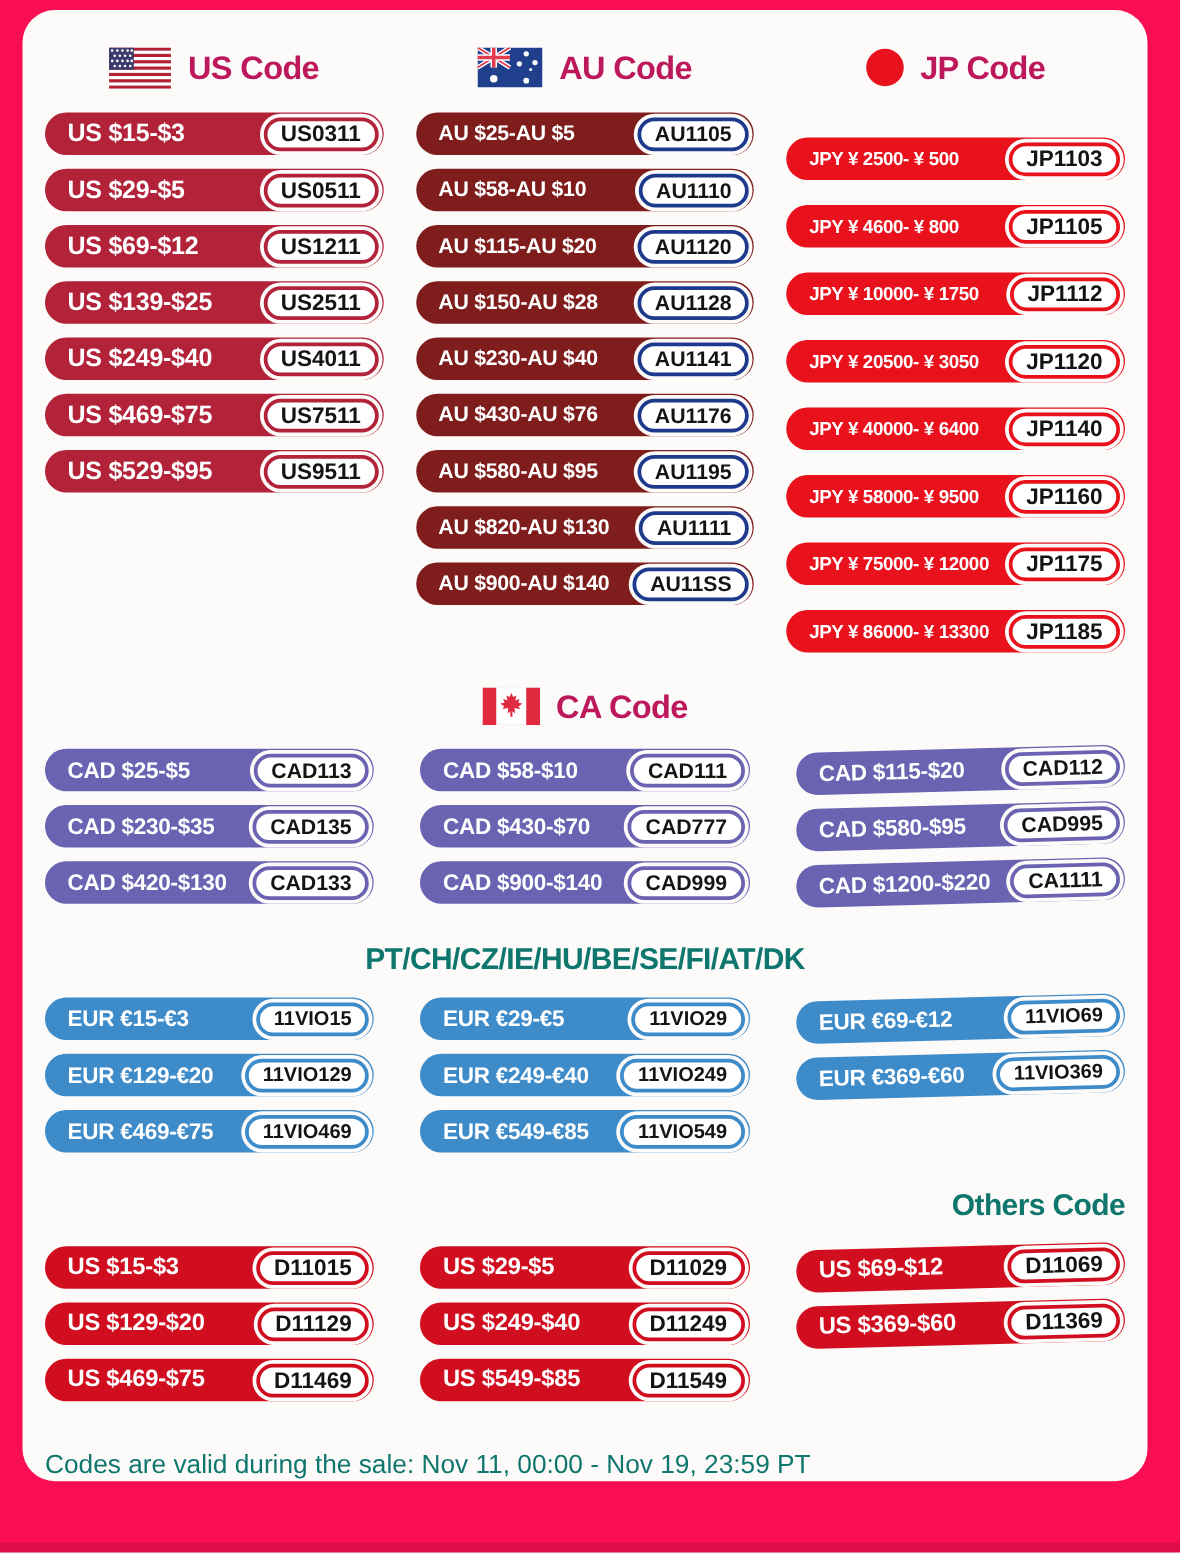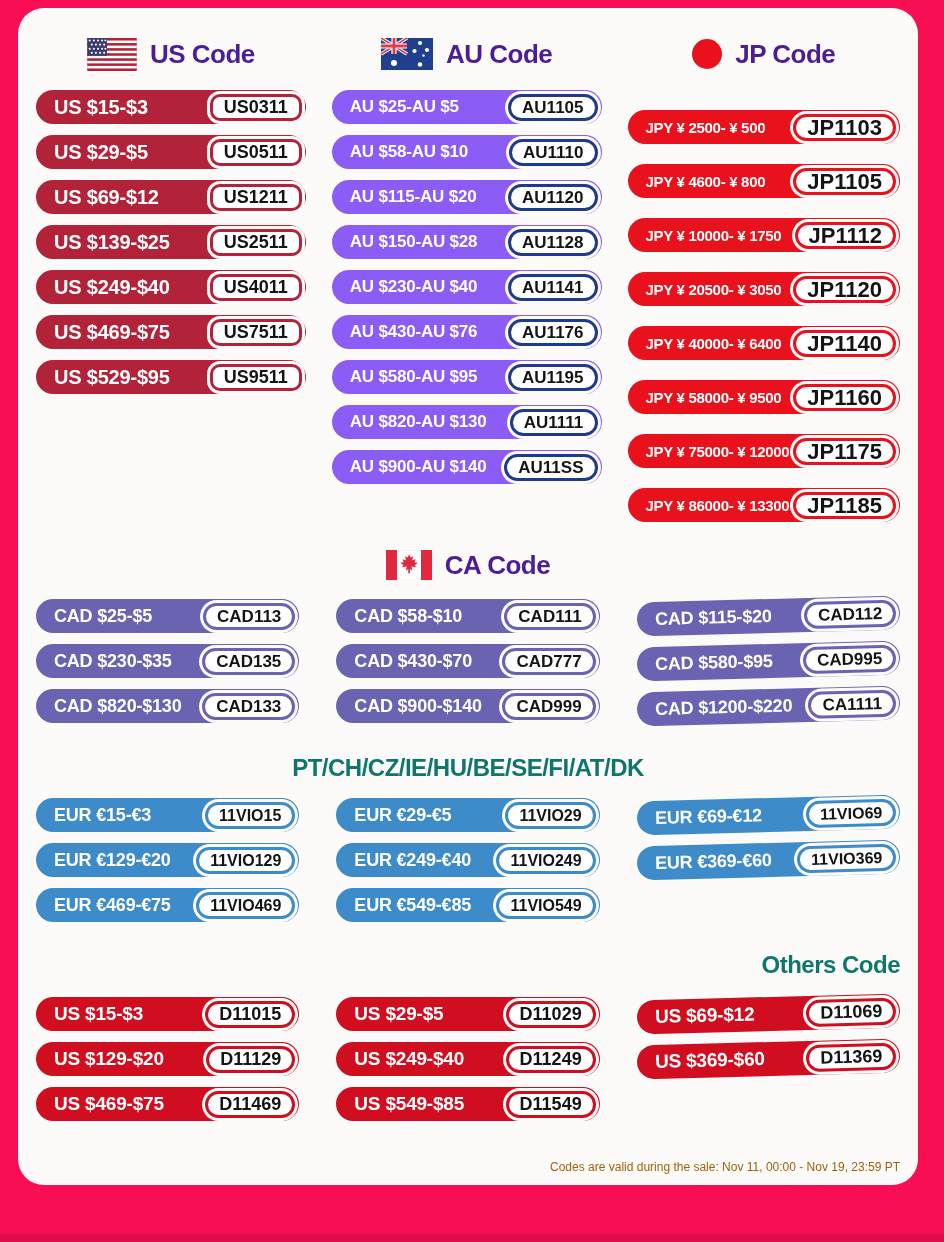--- a/index.html
+++ b/index.html
@@ -3,55 +3,55 @@
 <meta charset="utf-8">
 <style>
   html,body{margin:0;padding:0;}
   body{width:944px;height:1242px;overflow:hidden;font-family:"Liberation Sans","DejaVu Sans",sans-serif;}
   .frame{position:relative;width:944px;height:1242px;background:#F90D53;}
   .frame-shade{position:absolute;left:0;right:0;bottom:0;height:8px;background:rgba(0,0,0,0.10);}
   .card{position:absolute;left:18px;top:8px;width:900px;height:1177px;box-sizing:border-box;
         background:#FCFBFA;border-radius:26px;padding:12px 18px 0;}
   
   .hdr{display:flex;align-items:center;justify-content:center;gap:13px;height:36px;margin:16px 0 18px;}
-  .hdr-label{font-size:26px;font-weight:800;color:#4c1d95;letter-spacing:-0.5px;white-space:nowrap;}
+  .hdr-label{font-size:26px;font-weight:800;color:#be185d;letter-spacing:-0.5px;white-space:nowrap;}
   .hdr-plain{text-align:center;font-size:24px;font-weight:800;color:#0f766e;letter-spacing:-0.5px;}
   .hdr-eur{margin:20px 0 16px;}
   .hdr-oth{margin:18px 0 18px;text-align:right;}
   .hdr-ca{margin:14px 0 16px;}
   .jp-dot{width:30px;height:30px;border-radius:50%;background:#E8111C;display:inline-block;}
   .flag{display:block;}
   
   .cols{display:grid;grid-template-columns:repeat(3,1fr);column-gap:26px;}
   .stack{display:flex;flex-direction:column;}
   .grid3{display:grid;grid-template-columns:repeat(3,1fr);column-gap:37px;align-items:start;}
   
   .pill{height:34px;border-radius:18px;margin-bottom:11px;display:flex;align-items:center;
         justify-content:space-between;gap:4px;padding:0 4px 0 18px;box-sizing:border-box;cursor:pointer;}
   .pill-label{color:#fff;font-weight:700;white-space:nowrap;letter-spacing:-0.2px;}
   .pill-code{background:#fff;border-radius:14px;height:21px;line-height:21px;padding:0 11px;
              font-weight:700;color:#141414;text-align:center;box-shadow:0 0 0 3px #FCFBFA;
              border:3px solid #000;min-width:60px;white-space:nowrap;}
   
-  .sec-us .pill{background:#B2233A;} .sec-us .pill-code{border-color:#B2233A;font-size:18px;border-radius:10px;}
+  .sec-us .pill{background:#B2233A;} .sec-us .pill-code{border-color:#B2233A;font-size:18px;}
   .sec-us .pill-label{font-size:20px;}
-  .sec-au .pill{background:#8b5cf6;} .sec-au .pill-code{border-color:#1E3A8C;font-size:17px;text-align:center;}
+  .sec-au .pill{background:#7f1d1d;} .sec-au .pill-code{border-color:#1E3A8C;font-size:17px;text-align:center;}
   .sec-au .pill-label{font-size:17px;}
-  .sec-jp .pill{background:#E8111C;margin-top:20px;} .sec-jp .pill-code{border-color:#E8111C;font-size:22px;}
+  .sec-jp .pill{background:#E8111C;margin-top:20px;} .sec-jp .pill-code{border-color:#E8111C;font-size:18px;}
   .sec-jp .pill-label{font-size:15px;letter-spacing:-0.3px;}
   .sec-ca .pill{background:#6A63B2;} .sec-ca .pill-code{border-color:#6A63B2;font-size:17px;}
   .sec-ca .pill-label{font-size:18px;}
   .sec-eur .pill{background:#3E8BCA;} .sec-eur .pill-code{border-color:#3E8BCA;font-size:16px;}
   .sec-eur .pill-label{font-size:18px;}
   .sec-oth .pill{background:#D10E1F;} .sec-oth .pill-code{border-color:#D10E1F;font-size:18px;}
   .sec-oth .pill-label{font-size:19px;}
   
   .grid3 .pill:nth-child(3n){transform:rotate(-1.5deg);}
   
-  .footer{margin-top:28px;text-align:right;font-size:12px;color:#a16207;font-weight:400;}
+  .footer{margin-top:28px;text-align:left;font-size:21px;color:#0f766e;font-weight:400;}
 </style>
 </head>
 <body>
 
 <div class="frame">
   <div class="card">
 
     <div class="cols">
 
       <div class="stack sec-us">
@@ -260,21 +260,21 @@
           </div>
           <div class="pill">
             <span class="pill-label">CAD $430-$70</span>
             <span class="pill-code">CAD777</span>
           </div>
           <div class="pill">
             <span class="pill-label">CAD $580-$95</span>
             <span class="pill-code">CAD995</span>
           </div>
           <div class="pill">
-            <span class="pill-label">CAD $820-$130</span>
+            <span class="pill-label">CAD $420-$130</span>
             <span class="pill-code">CAD133</span>
           </div>
           <div class="pill">
             <span class="pill-label">CAD $900-$140</span>
             <span class="pill-code">CAD999</span>
           </div>
           <div class="pill">
             <span class="pill-label">CAD $1200-$220</span>
             <span class="pill-code">CA1111</span>
           </div>

